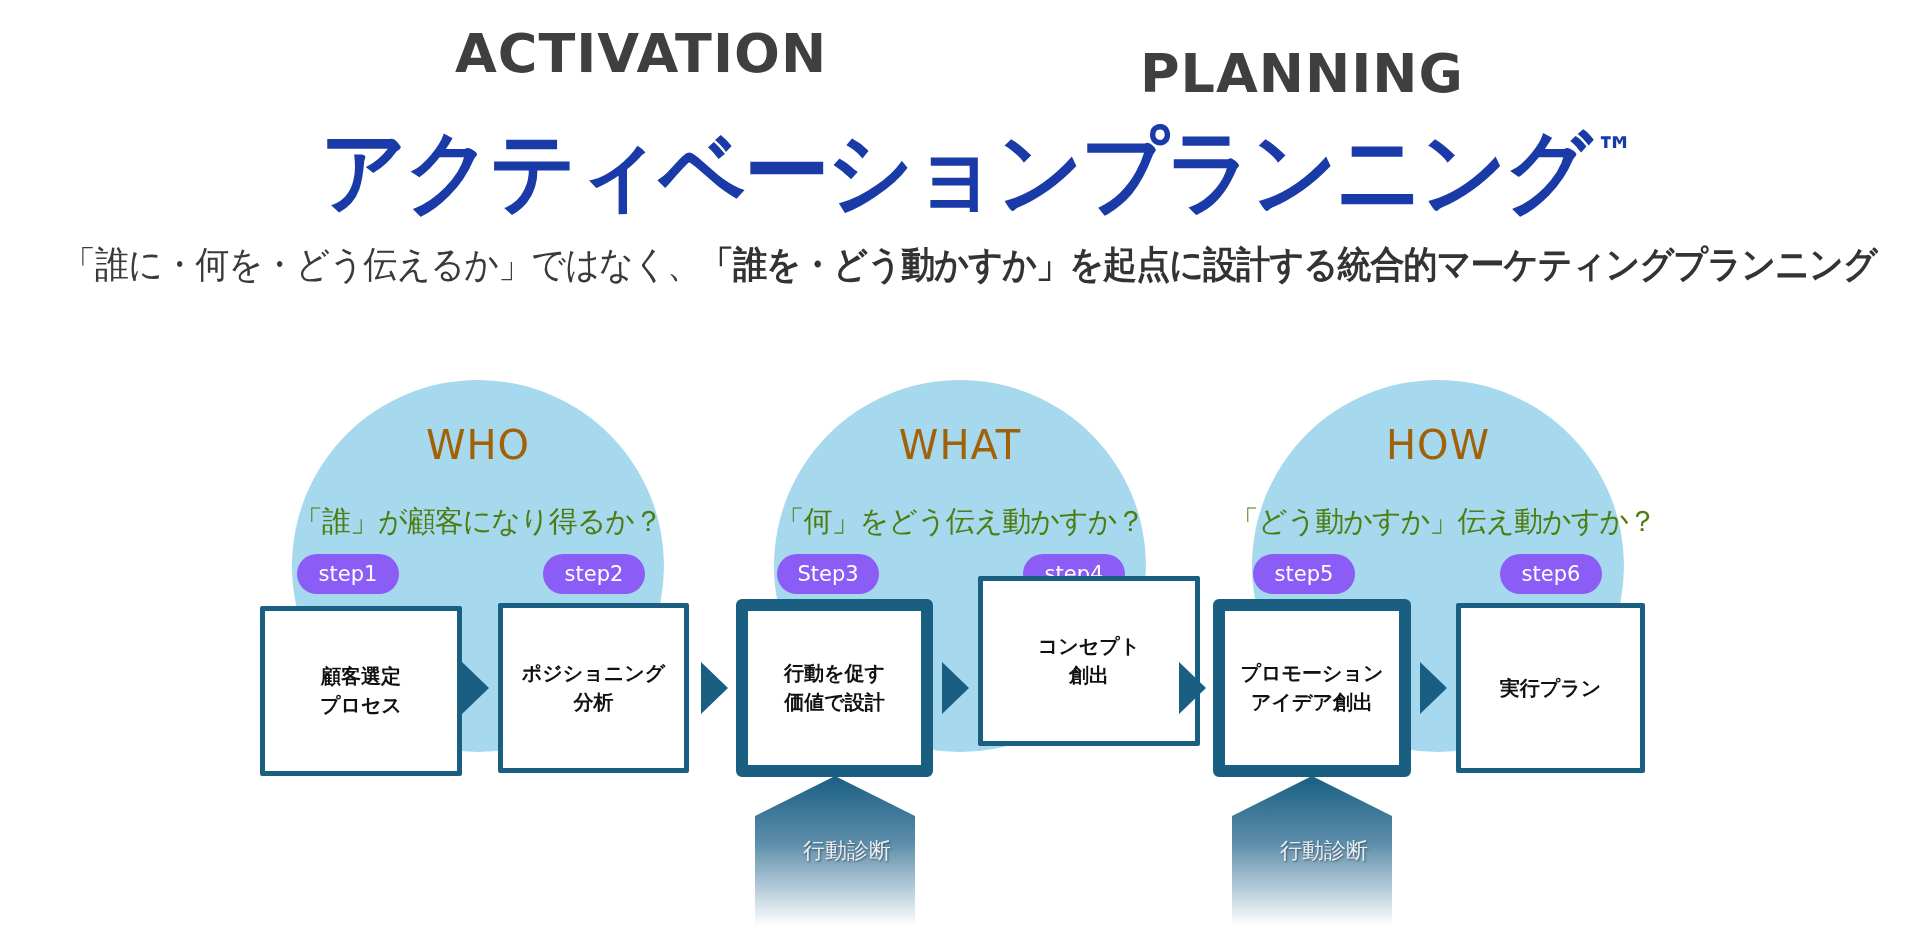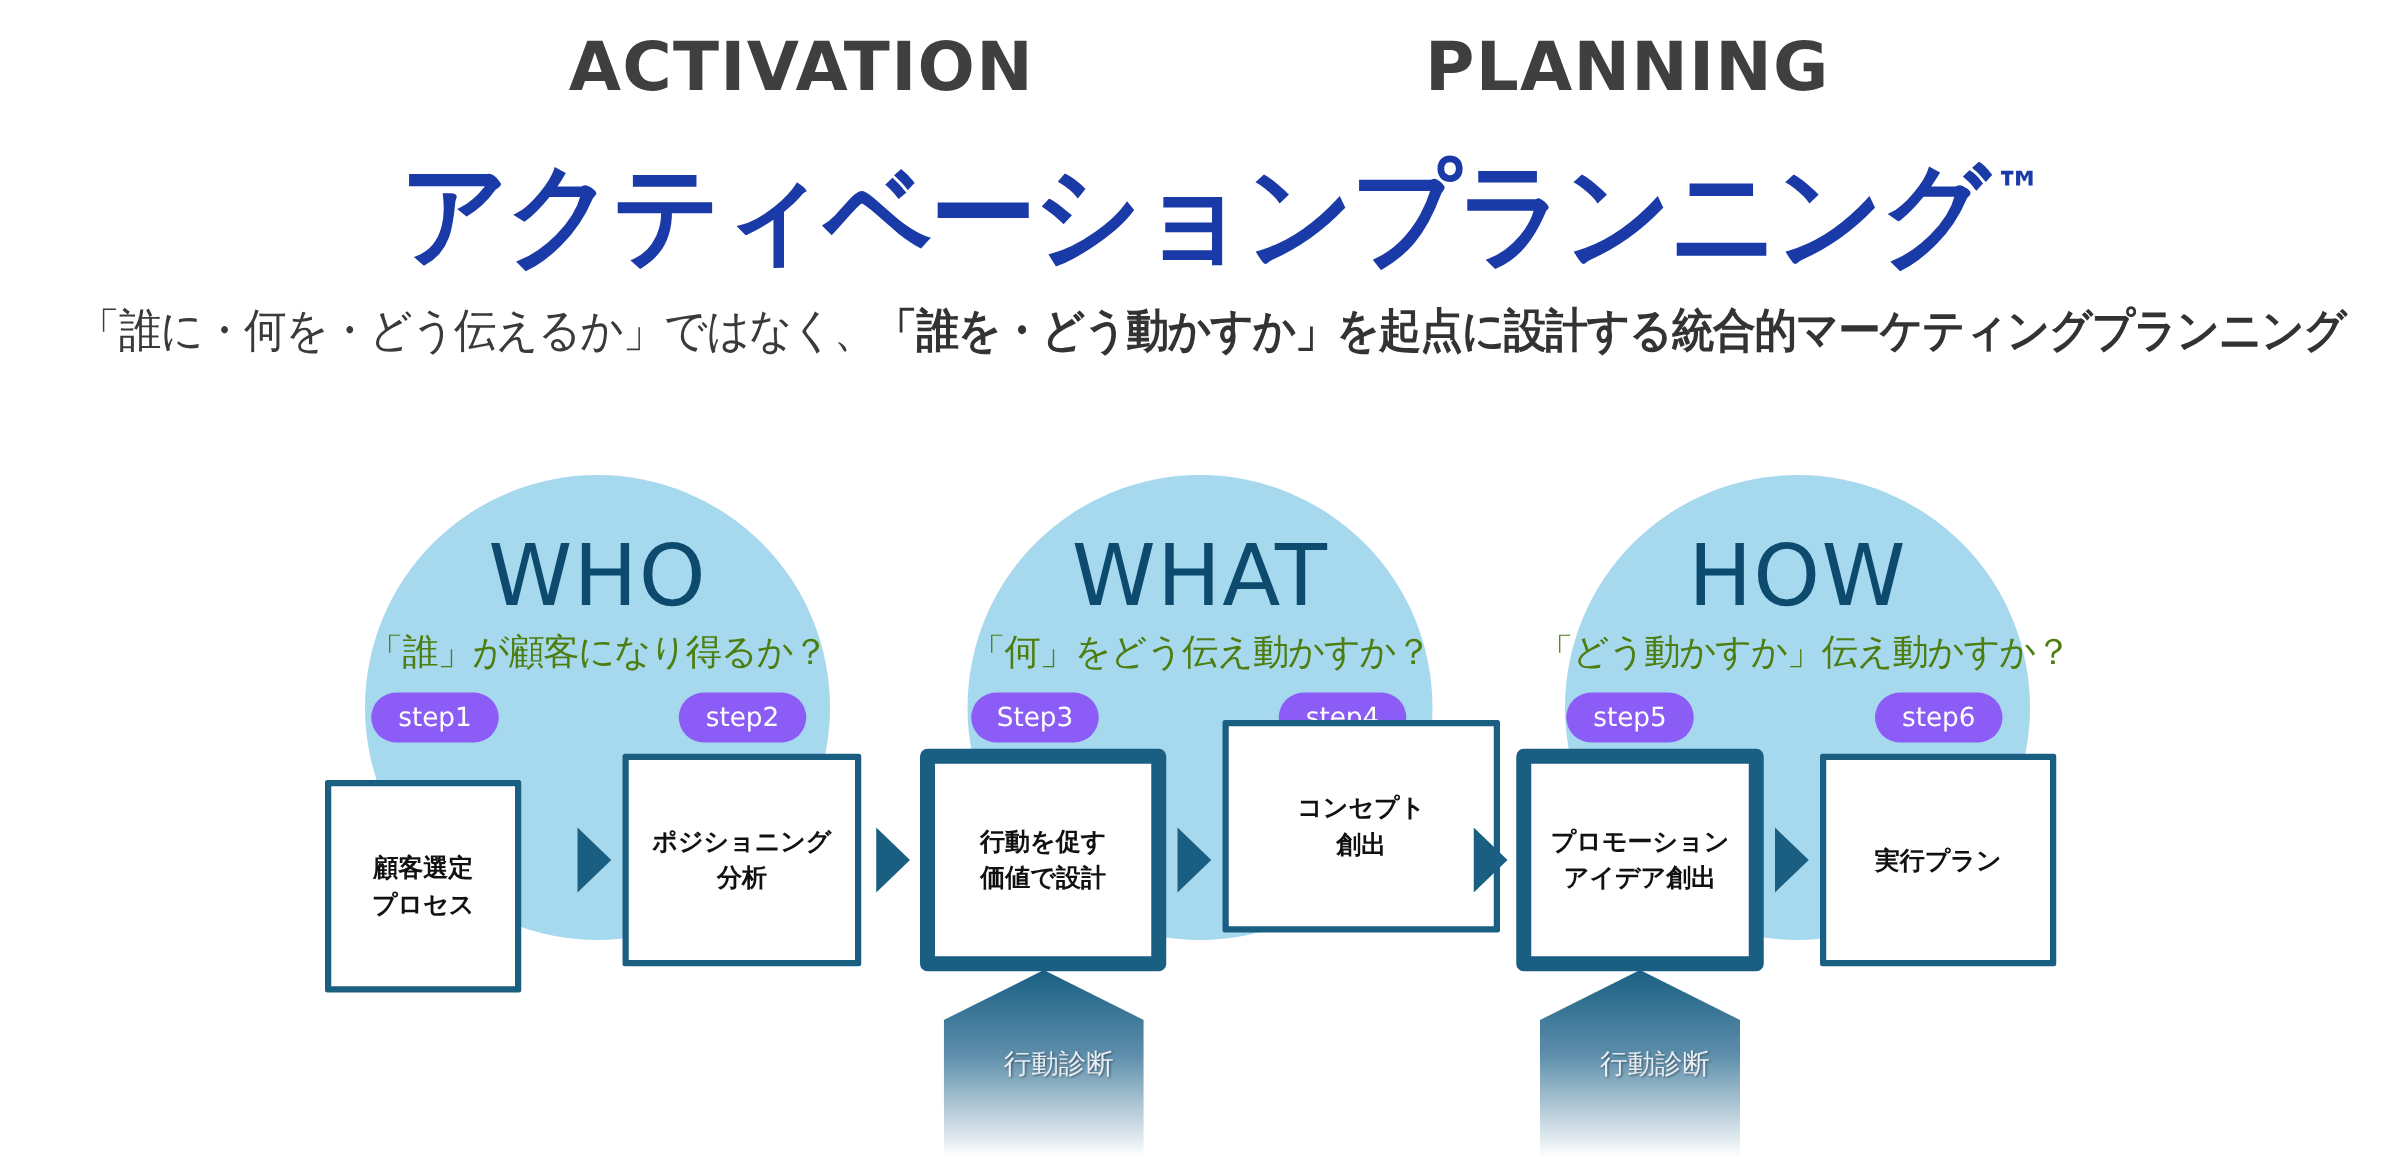--- a/index.html
+++ b/index.html
@@ -11,21 +11,21 @@
     }
     .stage { position: relative; width: 1920px; height: 930px; }
 
     .en-word {
       position: absolute; top: 22px;
       font-family: "DejaVu Sans", sans-serif;
       font-weight: bold; font-size: 54px; color: #3f3f3f;
       letter-spacing: 1px;
     }
     #en-activation { left: 455px; }
-    #en-planning { left: 1140px; }
+    #en-planning { left: 1140px; margin-top: 20px; }
 
     .jp-title {
       position: absolute; top: 98px; left: 320px; width: 1290px;
       font-family: "DejaVu Sans", sans-serif;
       font-weight: bold; font-size: 92px; line-height: 110px;
       color: #1a3aa8; letter-spacing: -3px; white-space: nowrap;
       transform: scaleX(0.93); transform-origin: left center;
     }
     .jp-title .tm { font-size: 42px; vertical-align: 36px; letter-spacing: 0; margin-left: 6px; }
 
@@ -38,21 +38,21 @@
     }
     .subtitle .strong { font-weight: bold; color: #333; }
 
     .circle {
       position: absolute; width: 372px; height: 372px; border-radius: 50%;
       background: #a6d8ee;
     }
     .circle-title {
       position: absolute; width: 380px; text-align: center;
       font-family: "DejaVu Sans", sans-serif;
-      font-size: 68px; color: #0c4a6e; letter-spacing: 1px;
+      font-size: 40px; color: #a16207; letter-spacing: 1px;
     }
     .circle-q {
       position: absolute; width: 420px; text-align: center;
       font-family: "DejaVu Sans", sans-serif;
       font-size: 29px; color: #4d7c0f; white-space: nowrap; letter-spacing: -1px;
     }
 
     .badge {
       position: absolute; width: 102px; height: 40px; border-radius: 20px;
       background: #8b5cf6; color: #ffffff;
@@ -115,21 +115,21 @@
   <div class="circle-q" style="left:750px; top:502px;">「何」をどう伝え動かすか？</div>
   <div class="circle-q" style="left:1230px; top:502px;">「どう動かすか」伝え動かすか？</div>
 
   <div class="badge" style="left:297px; top:554px;">step1</div>
   <div class="badge" style="left:543px; top:554px;">step2</div>
   <div class="badge" style="left:777px; top:554px;">Step3</div>
   <div class="badge" style="left:1023px; top:554px;">step4</div>
   <div class="badge" style="left:1253px; top:554px;">step5</div>
   <div class="badge" style="left:1500px; top:554px;">step6</div>
 
-  <div class="box" style="left:260px; top:624px; width:157px; height:170px;">
+  <div class="box" style="left:260px; top:606px; width:202px; height:170px;">
     <span class="lbl">顧客選定
 プロセス</span>
   </div>
   <div class="tri" style="left:462px; top:662px;"></div>
 
   <div class="box" style="left:498px; top:603px; width:191px; height:170px;">
     <span class="lbl">ポジショニング
 分析</span>
   </div>
   <div class="tri" style="left:701px; top:662px;"></div>

